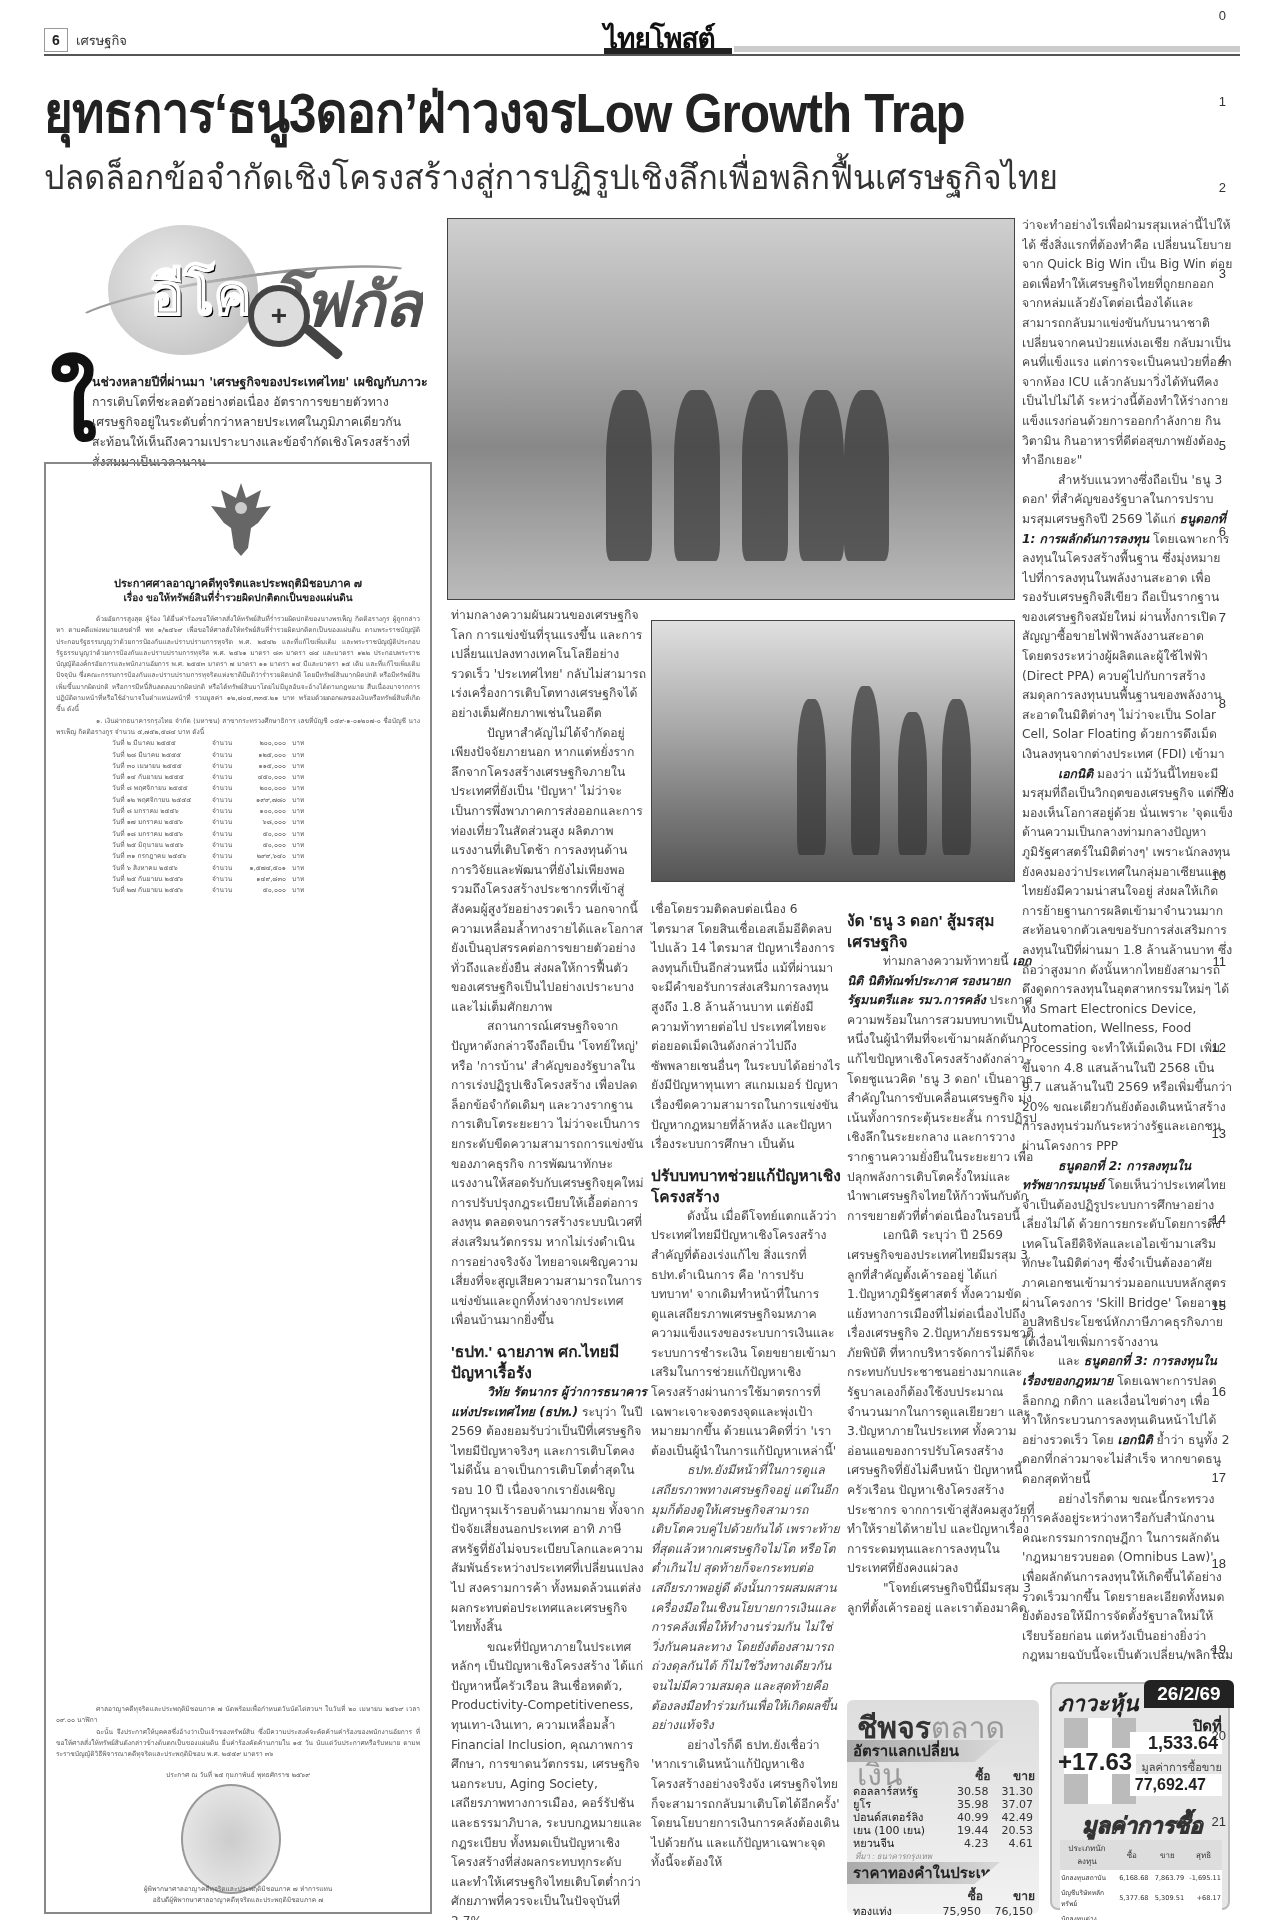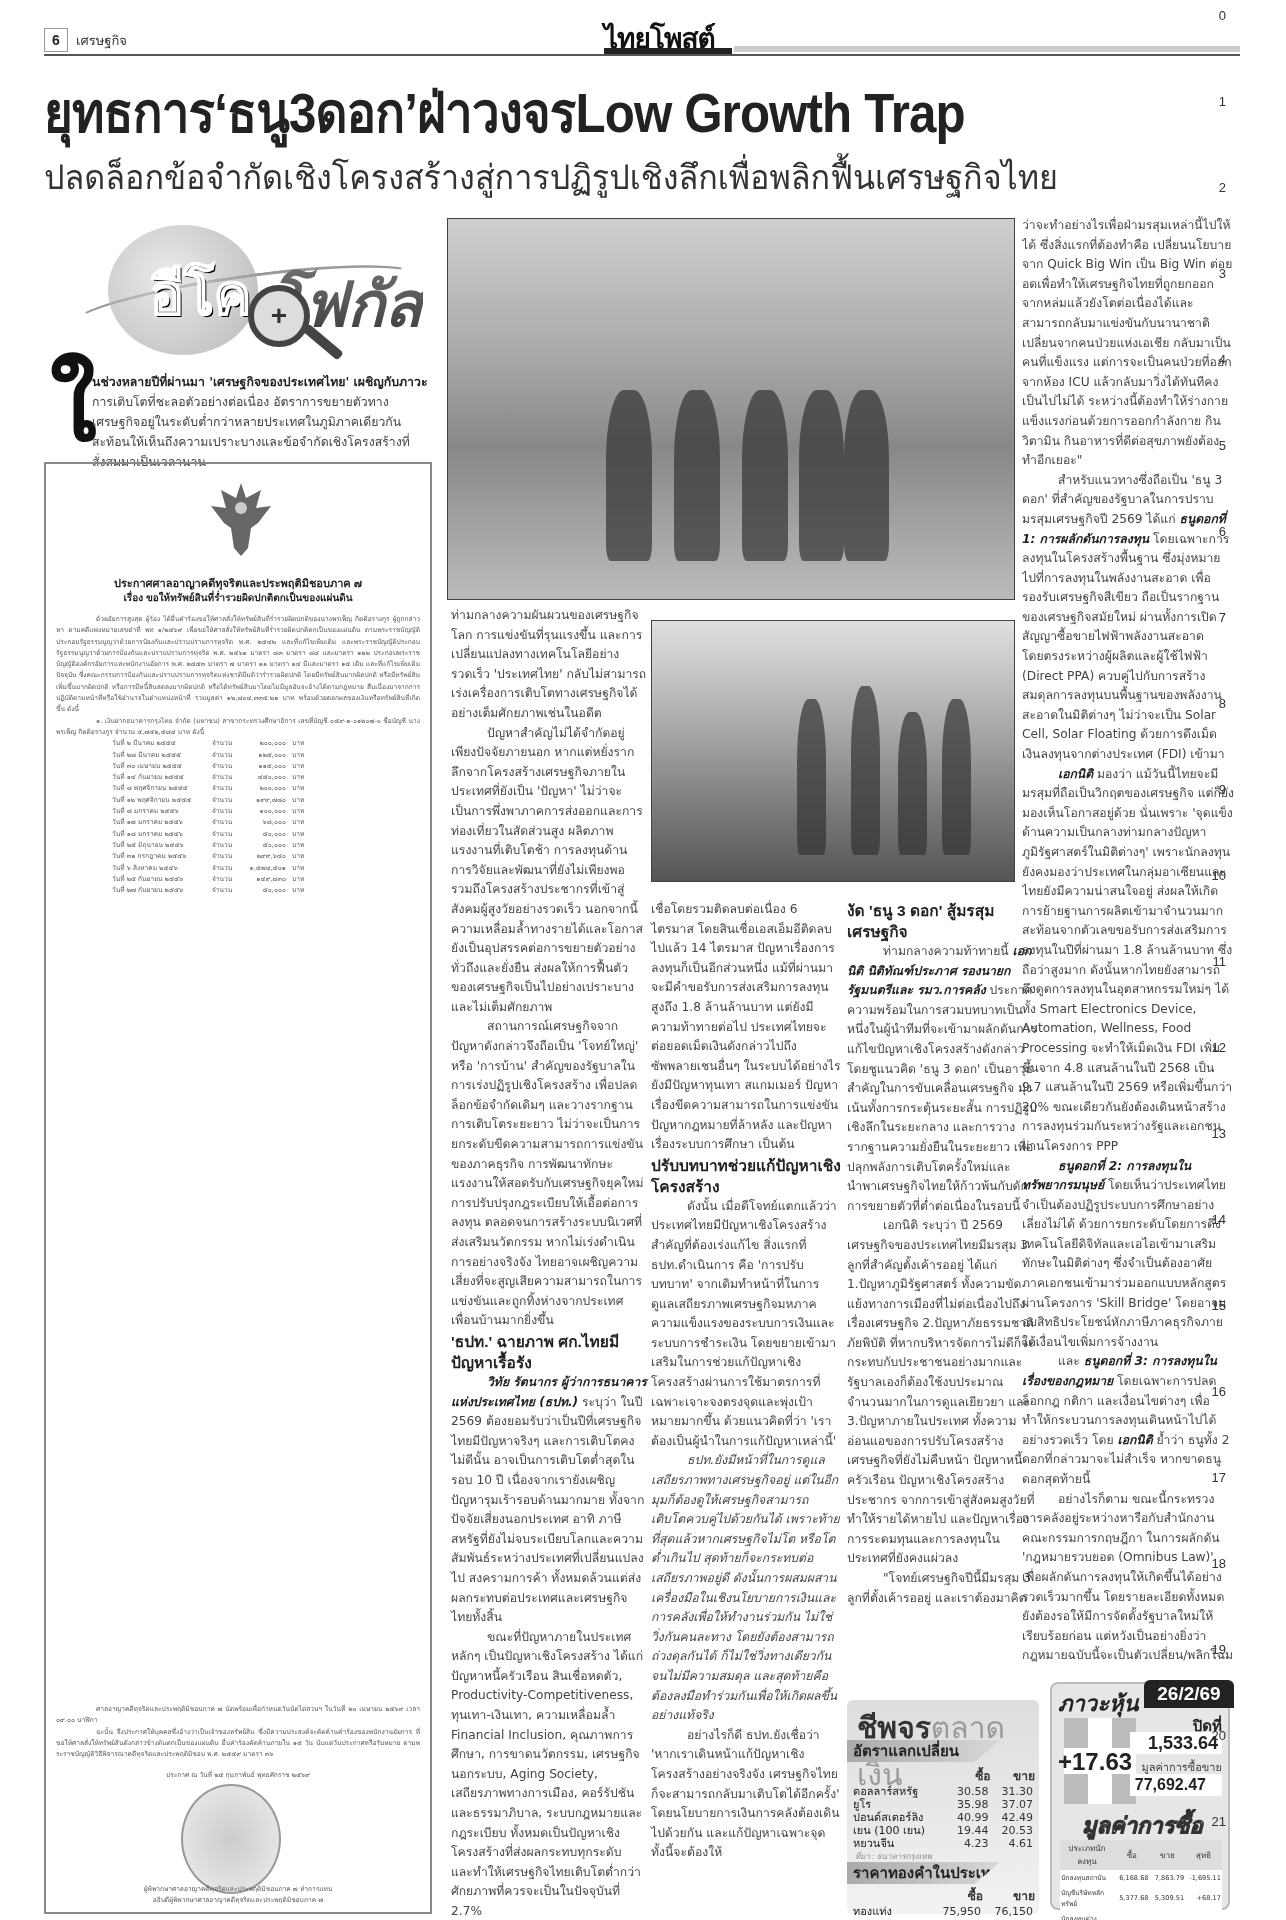--- a/index.html
+++ b/index.html
@@ -40,21 +40,21 @@
 .seal{position:absolute;left:140px;top:1790px;width:100px;height:110px;border-radius:50%;border:2px solid #999;background:radial-gradient(#ccc,#eee)}
 
 .photo{position:absolute;background:repeating-linear-gradient(100deg,#999 0 6px,#bbb 6px 14px,#777 14px 18px,#ccc 18px 30px);border:1px solid #444}
 .photo1{left:447px;top:218px;width:568px;height:382px;background:linear-gradient(180deg,#cfcfcf 0%,#aaa 35%,#888 60%,#bbb 100%)}
 .photo2{left:651px;top:620px;width:364px;height:262px;background:linear-gradient(180deg,#e0e0e0 0%,#aaa 40%,#777 75%,#555 100%)}
 .photo .ppl{position:absolute;bottom:10%;height:45%;width:8%;background:#333;border-radius:40% 40% 10% 10%;opacity:.7}
 
 .col{position:absolute;font-size:12.2px;line-height:19.6px;color:#444}
 .col p{margin:0}
 .col .ind{text-indent:36px}
-.col h3{font:bold 15.5px "Liberation Sans",sans-serif;color:#222;line-height:21px;margin-top:0}
+.col h3{font:bold 15.5px "Liberation Sans",sans-serif;color:#222;line-height:21px;margin-top:10px}
 .col i b,.col b i{color:#222}
 .c1{left:451px;top:606px;width:196px}
 .c2{left:651px;top:900px;width:190px}
 .c3{left:847px;top:900px;width:190px}
 .c4{left:1022px;top:216px;width:212px}
 
 .mkt{position:absolute;left:847px;top:1700px;width:192px;height:214px;background:linear-gradient(#ddd,#f2f2f2);border-radius:6px}
 .mkt-title{position:absolute;left:10px;top:4px;font:bold 30px "Liberation Sans",sans-serif;color:#333}
 .mkt-title span{color:#999;font-weight:normal}
 .mkt-band{position:absolute;left:0;height:22px;background:linear-gradient(90deg,#aaa,#ddd);clip-path:polygon(0 0,90% 0,75% 100%,0 100%);width:170px;font:bold 15px "Liberation Sans",sans-serif;color:#222;padding-left:6px;line-height:22px}

